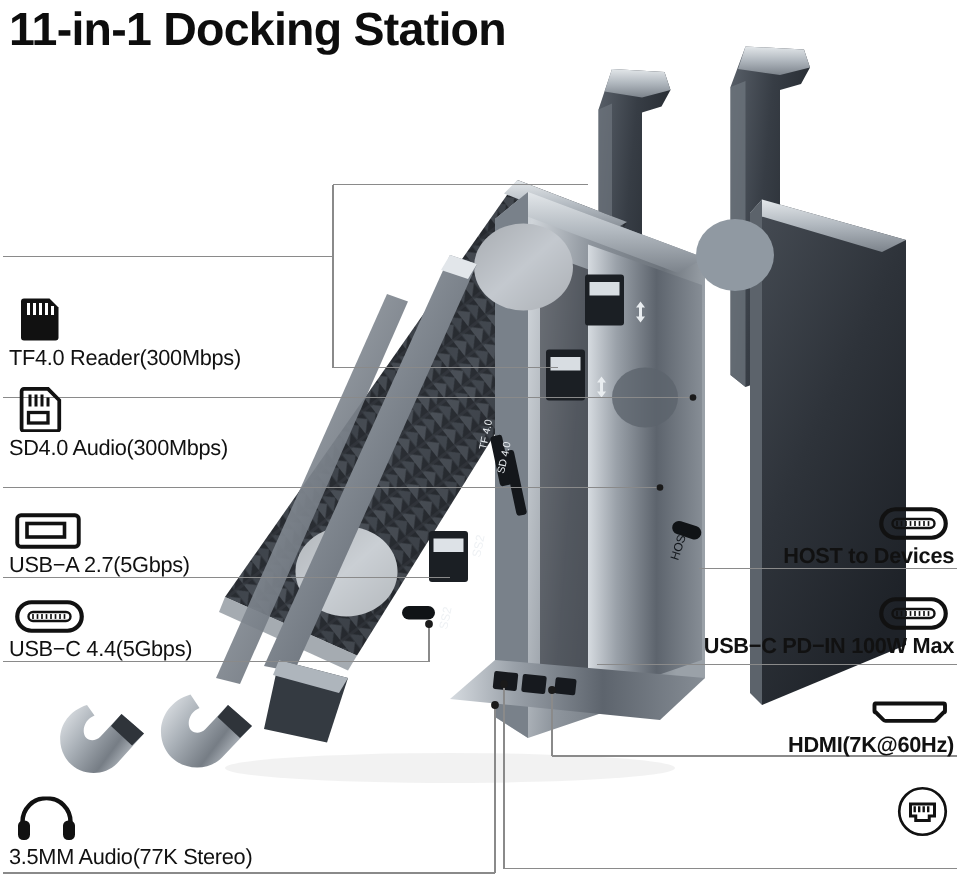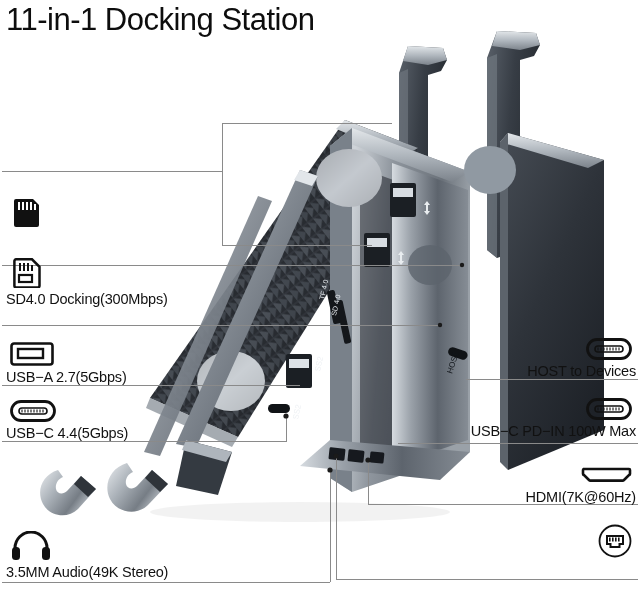--- a/index.html
+++ b/index.html
@@ -7,39 +7,39 @@
     width:640px;height:591px;
     background:#ffffff;
     font-family:"Liberation Sans","DejaVu Sans",sans-serif;
     overflow:hidden;position:relative;
   }
   #stage{position:absolute;left:0;top:0;width:640px;height:591px;overflow:hidden;}
 
   
   #title{
     position:absolute;left:6px;top:2px;
-    font-size:31px;font-weight:normal;color:#0d0d0d;
+    font-size:31px;font-weight:bold;color:#0d0d0d;
     letter-spacing:-0.5px;white-space:nowrap;
   }
 
   
   #product{position:absolute;left:0;top:0;width:640px;height:591px;}
   #product svg{display:block;}
 
   
   #leaders{position:absolute;left:0;top:0;width:640px;height:591px;pointer-events:none;}
 
   
   .callout{position:absolute;}
   .callout .cap{
     font-size:14.5px;color:#111;white-space:nowrap;
     line-height:17px;letter-spacing:-0.2px;
   }
   .callout.left .ico{margin-left:4px;}
-  .callout.right{text-align:right;}
+  .callout.right{text-align:right;font-weight:bold;}
   .callout.right .ico{display:flex;justify-content:flex-end;margin-right:4px;}
   .ico{height:28px;display:flex;align-items:flex-end;margin-bottom:3px;}
   .ico svg{display:block;}
 </style>
 </head>
 <body>
 
 <div id="stage">
 
   <div id="product">
@@ -254,36 +254,37 @@
           <path d="M6 1 h17 l6 6 v20 a2 2 0 0 1 -2 2 h-21 a2 2 0 0 1 -2 -2 v-24 a2 2 0 0 1 2 -2 z" fill="#111"></path>
           <g fill="#fff">
             <rect x="8" y="4" width="2" height="8"></rect>
             <rect x="12" y="4" width="2" height="8"></rect>
             <rect x="16" y="4" width="2" height="8"></rect>
             <rect x="20" y="4" width="2" height="8"></rect>
             <rect x="24" y="6" width="2" height="6"></rect>
           </g>
         </svg>
     </div>
+    <div class="cap">TF4.0 Reader(300Mbps)</div>
   </div>
 
   <div class="callout left" style="left:6px;top:260px;">
     <div class="ico">
       <svg width="32" height="30" viewBox="0 0 32 30">
           <path d="M6 1.3 h16 l7.5 7.5 v19 a1.6 1.6 0 0 1 -1.6 1.6 h-21.9 a1.6 1.6 0 0 1 -1.6 -1.6 v-24.9 a1.6 1.6 0 0 1 1.6 -1.6 z" fill="none" stroke="#111" stroke-width="2.5"></path>
           <g fill="#111">
             <rect x="9" y="5" width="2" height="8"></rect>
             <rect x="13" y="5" width="2" height="8"></rect>
             <rect x="17" y="5" width="2" height="8"></rect>
             <rect x="21" y="7" width="2" height="6"></rect>
           </g>
           <rect x="9" y="17" width="13" height="7" fill="none" stroke="#111" stroke-width="2.2"></rect>
         </svg>
     </div>
-    <div class="cap">SD4.0 Docking(300Mbps)</div>
+    <div class="cap">SD4.0 Audio(300Mbps)</div>
   </div>
 
   <div class="callout left" style="left:6px;top:338px;">
     <div class="ico">
       <svg width="44" height="24" viewBox="0 0 44 24">
           <rect x="1.5" y="1.5" width="41" height="21" rx="2.5" fill="none" stroke="#111" stroke-width="2.6"></rect>
           <rect x="8" y="7" width="25" height="9" fill="none" stroke="#111" stroke-width="2.4"></rect>
         </svg>
     </div>
     <div class="cap">USB−A 2.7(5Gbps)</div>
@@ -310,21 +311,21 @@
   </div>
 
   <div class="callout left" style="left:6px;top:533px;">
     <div class="ico">
       <svg width="42" height="30" viewBox="0 0 42 30">
           <path d="M5 24 v-7 a16 16 0 0 1 32 0 v7" fill="none" stroke="#111" stroke-width="3"></path>
           <rect x="2" y="16" width="8" height="13" rx="3.5" fill="#111"></rect>
           <rect x="32" y="16" width="8" height="13" rx="3.5" fill="#111"></rect>
         </svg>
     </div>
-    <div class="cap">3.5MM Audio(49K Stereo)</div>
+    <div class="cap">3.5MM Audio(77K Stereo)</div>
   </div>
 
   <div class="callout right" style="right:4px;top:332px;">
     <div class="ico">
       <svg width="46" height="22" viewBox="0 0 46 22">
           <rect x="1.5" y="1.5" width="43" height="19" rx="9.5" fill="none" stroke="#111" stroke-width="2.8"></rect>
           <rect x="9" y="8" width="28" height="6" rx="3" fill="none" stroke="#111" stroke-width="1.6"></rect>
           <g stroke="#111" stroke-width="1.1">
             <line x1="12" y1="9.4" x2="12" y2="12.6"></line>
             <line x1="15" y1="9.4" x2="15" y2="12.6"></line>

